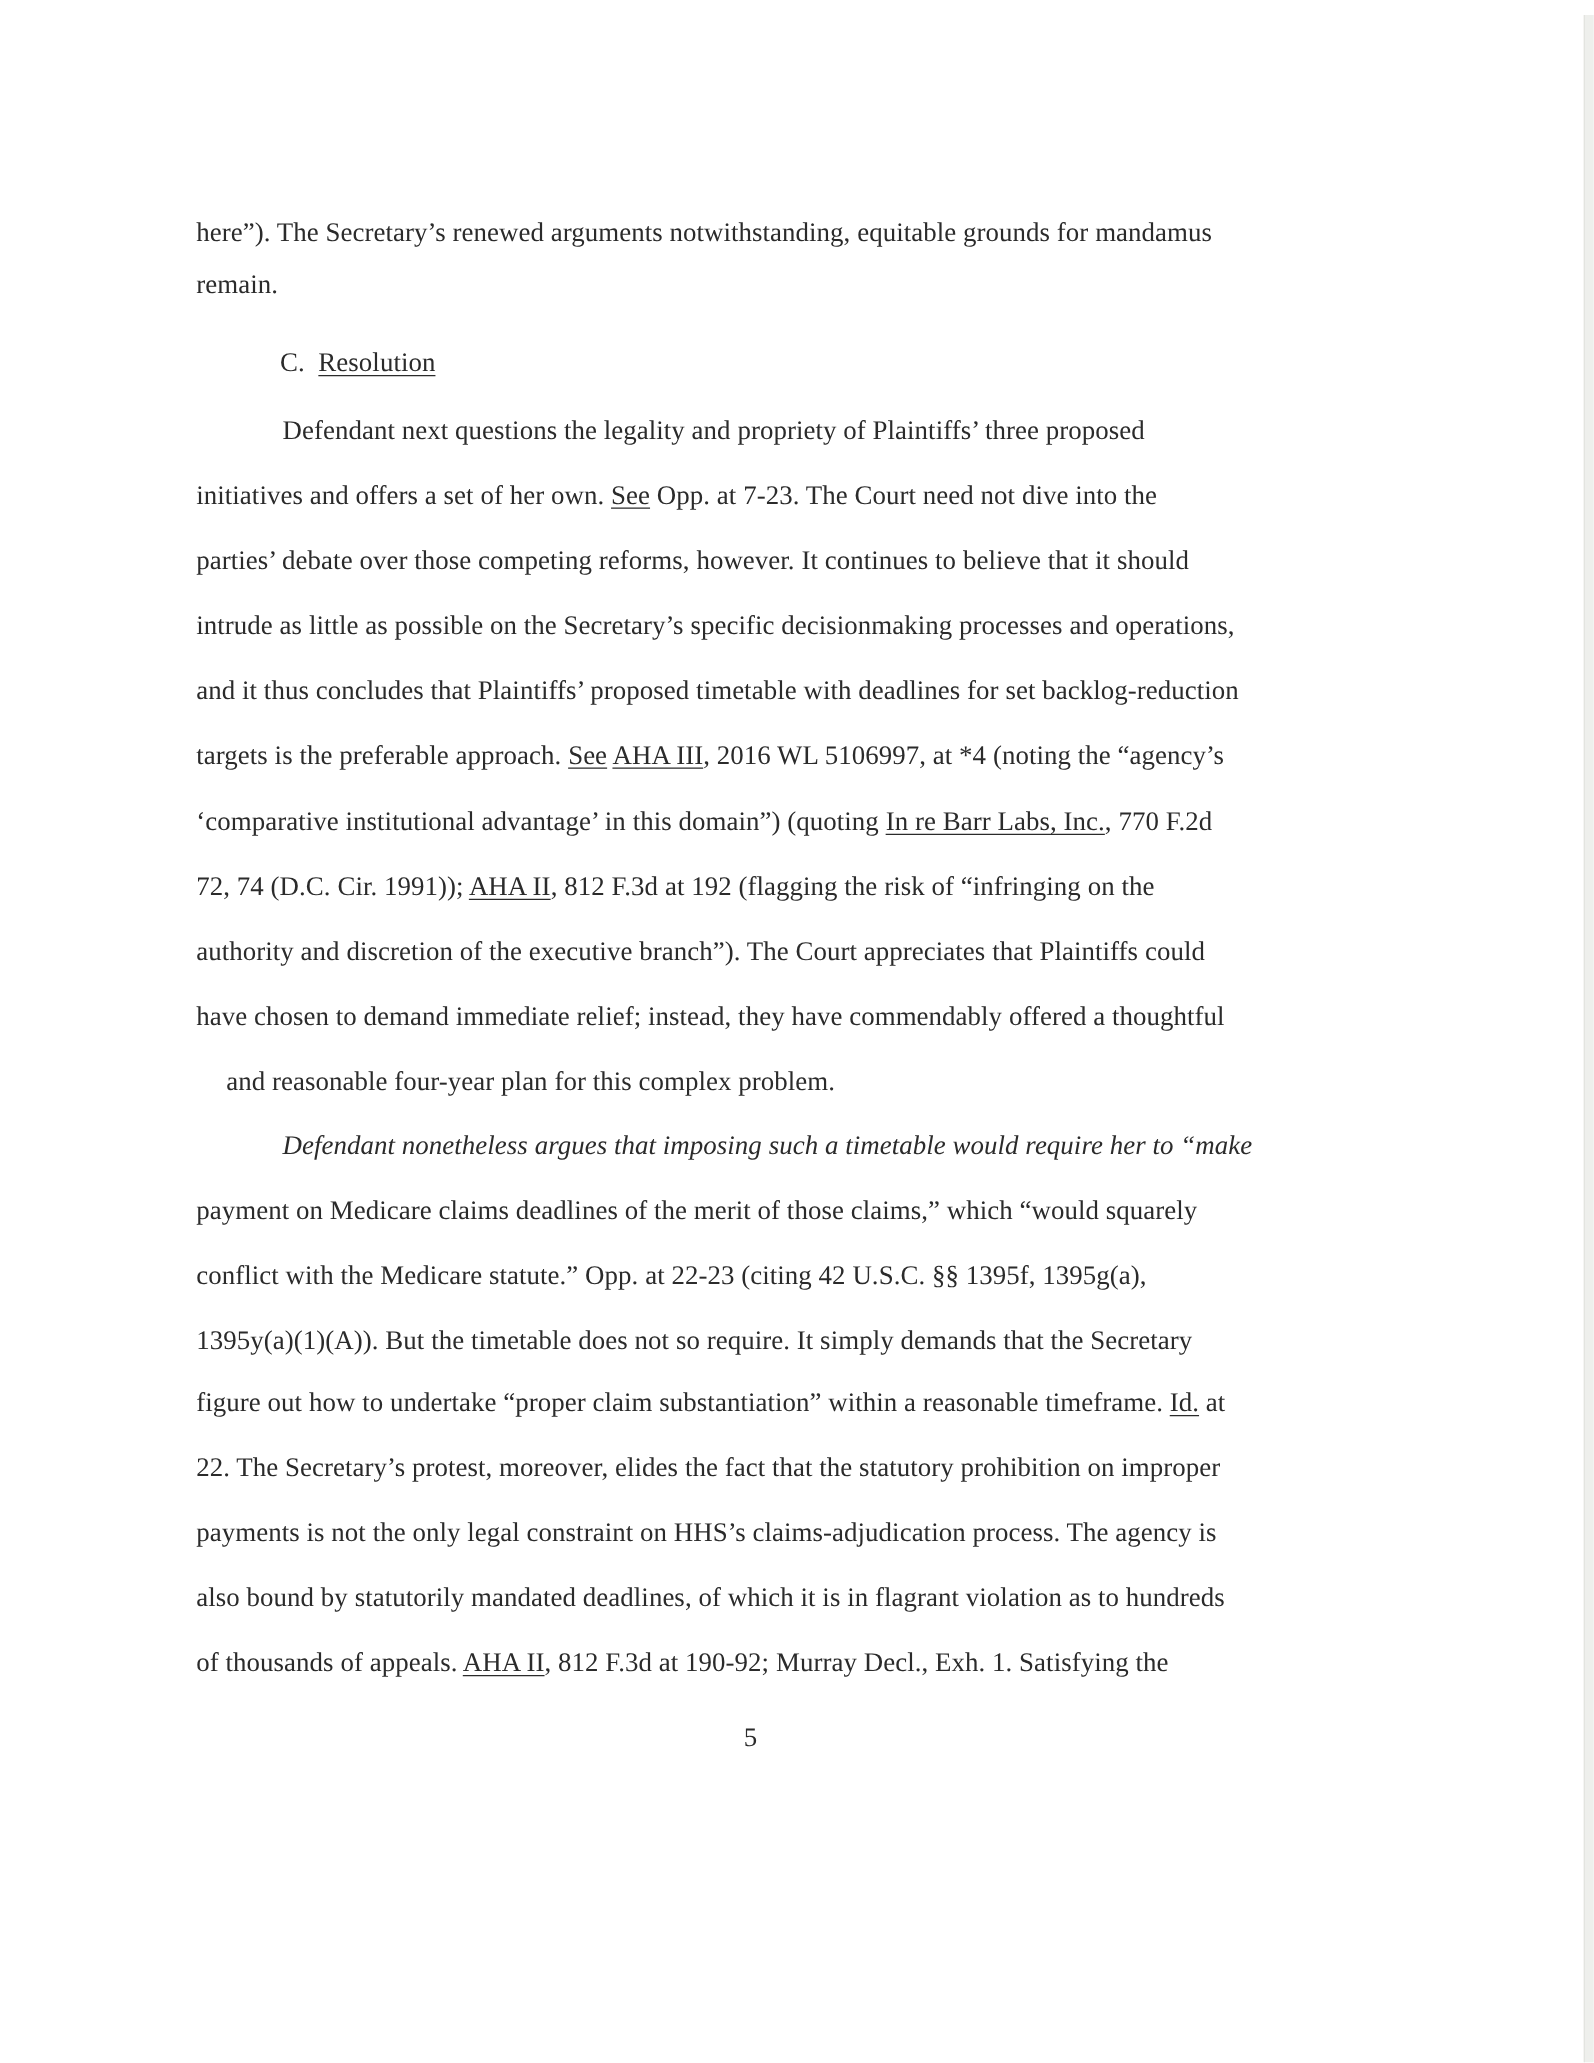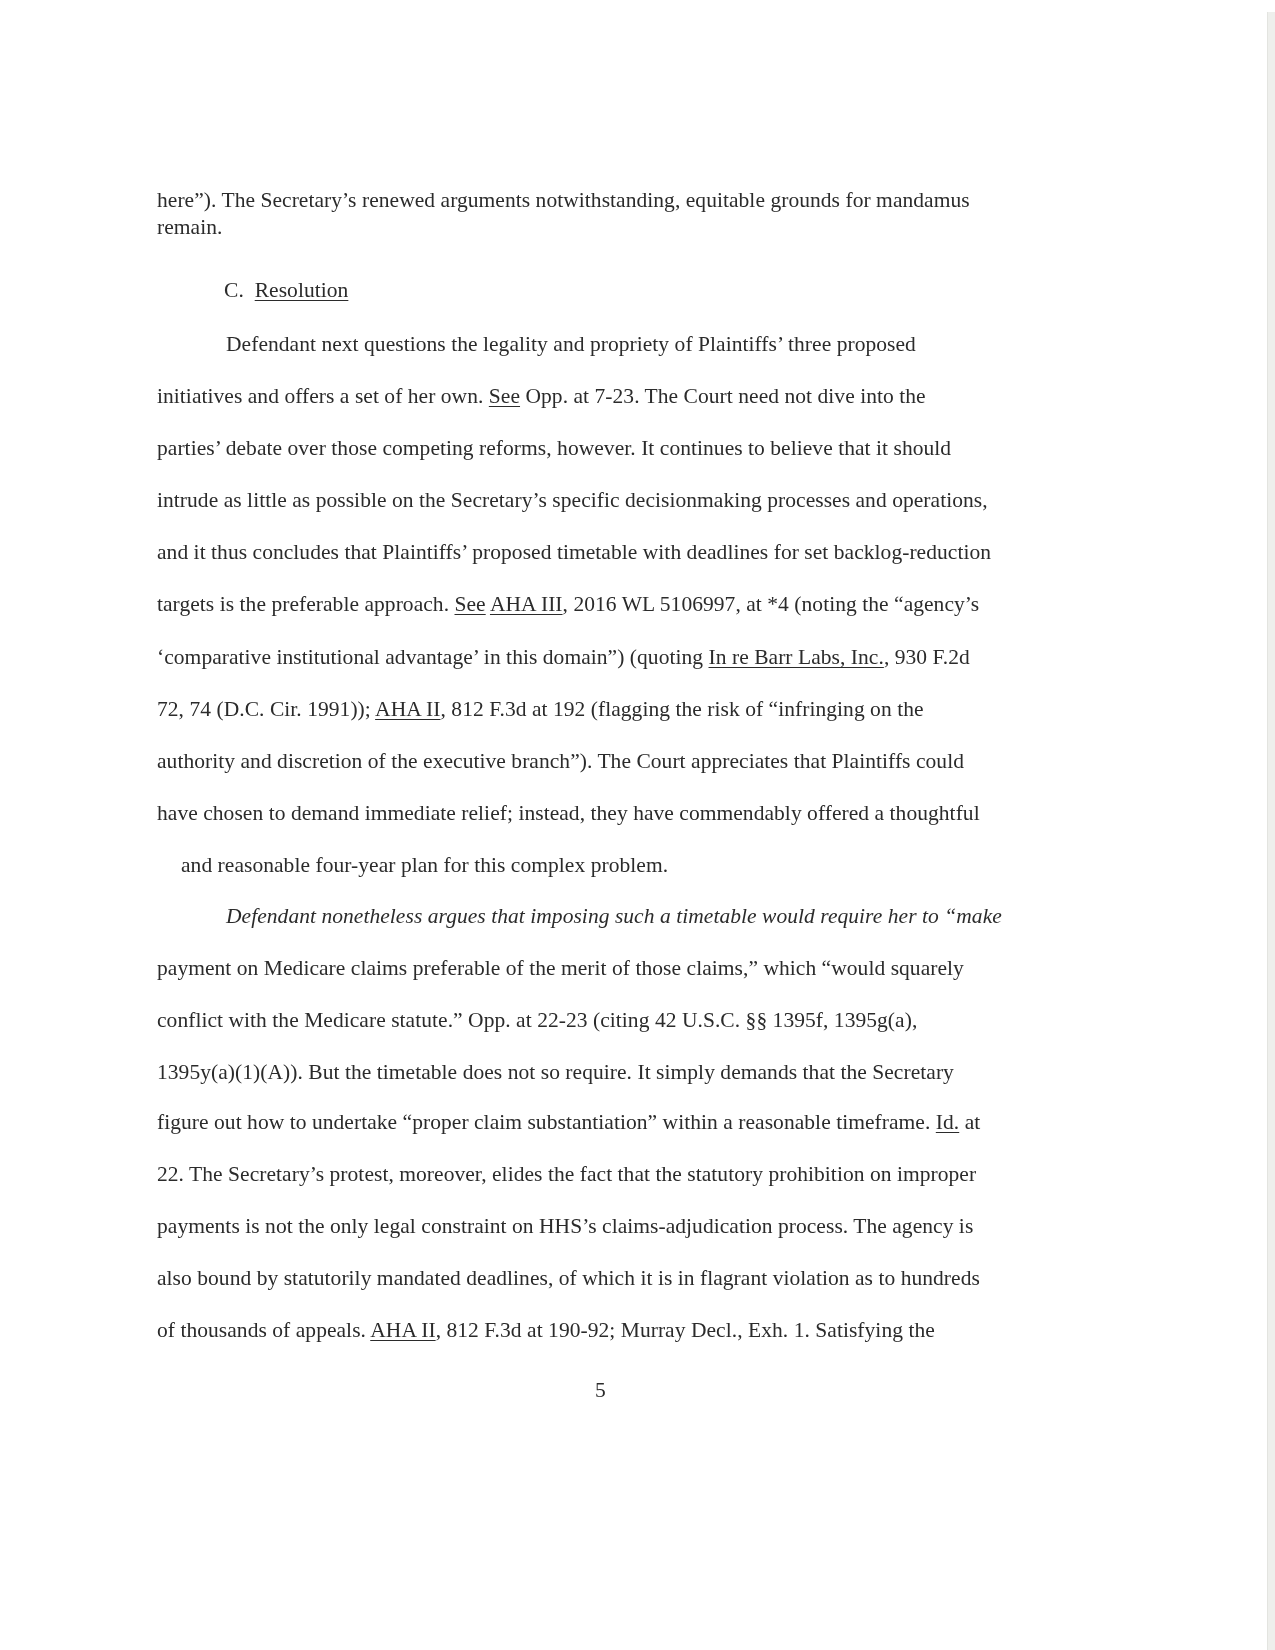--- a/index.html
+++ b/index.html
@@ -19,35 +19,35 @@
   }
   .u { text-decoration: underline; text-underline-offset: 3px; text-decoration-thickness: 1px; }
   .page-num { position: absolute; left: 595px; top: 1378px; font-size: 21.5px; }
 </style>
 </head>
 <body>
 
 <div class="edge"></div>
 
 <div id="doc">
-    <div class="line" style="top: 188px; text-align: right;"><span>here”).  The Secretary’s renewed arguments notwithstanding, equitable grounds for mandamus</span></div>
+    <div class="line" style="top: 174px; text-align: right;"><span>here”).  The Secretary’s renewed arguments notwithstanding, equitable grounds for mandamus</span></div>
     <div class="line" style="top: 215px;"><span>remain.</span></div>
     <div class="line" style="top: 332px; left: 226px;"><span>Defendant next questions the legality and propriety of Plaintiffs’ three proposed</span></div>
     <div class="line" style="top: 384px;"><span>initiatives and offers a set of her own.  </span><span class="u">See</span><span> Opp. at 7-23.  The Court need not dive into the</span></div>
     <div class="line" style="top: 436px;"><span>parties’ debate over those competing reforms, however.  It continues to believe that it should</span></div>
     <div class="line" style="top: 488px;"><span>intrude as little as possible on the Secretary’s specific decisionmaking processes and operations,</span></div>
     <div class="line" style="top: 540px;"><span>and it thus concludes that Plaintiffs’ proposed timetable with deadlines for set backlog-reduction</span></div>
     <div class="line" style="top: 592px;"><span>targets is the preferable approach.  </span><span class="u">See</span><span> </span><span class="u">AHA III</span><span>, 2016 WL 5106997, at *4 (noting the “agency’s</span></div>
-    <div class="line" style="top: 645px;"><span>‘comparative institutional advantage’ in this domain”) (quoting </span><span class="u">In re Barr Labs, Inc.</span><span>, 930 F.2d</span></div>
+    <div class="line" style="top: 645px;"><span>‘comparative institutional advantage’ in this domain”) (quoting </span><span class="u">In re Barr Labs, Inc.</span><span>, 770 F.2d</span></div>
     <div class="line" style="top: 697px;"><span>72, 74 (D.C. Cir. 1991)); </span><span class="u">AHA II</span><span>, 812 F.3d at 192 (flagging the risk of “infringing on the</span></div>
     <div class="line" style="top: 749px;"><span>authority and discretion of the executive branch”).  The Court appreciates that Plaintiffs could</span></div>
     <div class="line" style="top: 801px;"><span>have chosen to demand immediate relief; instead, they have commendably offered a thoughtful</span></div>
     <div class="line" style="top: 853px; margin-left: 24px;"><span>and reasonable four-year plan for this complex problem.</span></div>
     <div class="line" style="top: 904px; left: 226px; font-style: italic;"><span>Defendant nonetheless argues that imposing such a timetable would require her to “make</span></div>
-    <div class="line" style="top: 956px;"><span>payment on Medicare claims preferable of the merit of those claims,” which “would squarely</span></div>
+    <div class="line" style="top: 956px;"><span>payment on Medicare claims deadlines of the merit of those claims,” which “would squarely</span></div>
     <div class="line" style="top: 1008px;"><span>conflict with the Medicare statute.”  Opp. at 22-23 (citing 42 U.S.C. §§ 1395f, 1395g(a),</span></div>
     <div class="line" style="top: 1060px;"><span>1395y(a)(1)(A)).  But the timetable does not so require.  It simply demands that the Secretary</span></div>
     <div class="line" style="top: 1110px;"><span>figure out how to undertake “proper claim substantiation” within a reasonable timeframe.  </span><span class="u">Id.</span><span> at</span></div>
     <div class="line" style="top: 1162px;"><span>22.  The Secretary’s protest, moreover, elides the fact that the statutory prohibition on improper</span></div>
     <div class="line" style="top: 1214px;"><span>payments is not the only legal constraint on HHS’s claims-adjudication process.  The agency is</span></div>
     <div class="line" style="top: 1266px;"><span>also bound by statutorily mandated deadlines, of which it is in flagrant violation as to hundreds</span></div>
     <div class="line" style="top: 1318px;"><span>of thousands of appeals.  </span><span class="u">AHA II</span><span>, 812 F.3d at 190-92; Murray Decl., Exh. 1.  Satisfying the</span></div>
   </div>
 
 <div class="line" style="left:224px; top:278px;">

